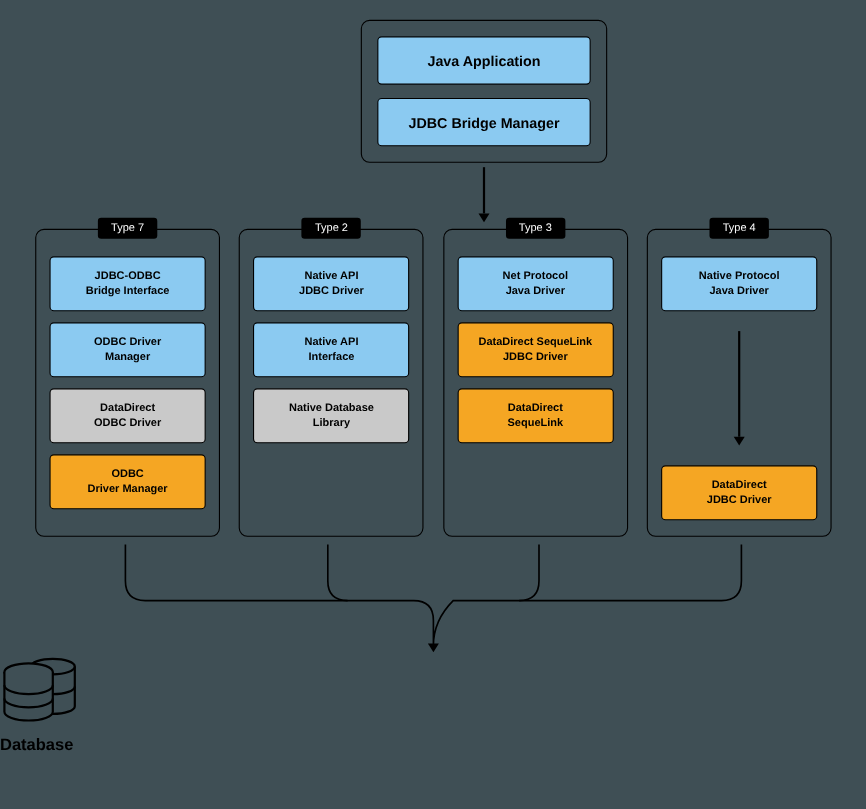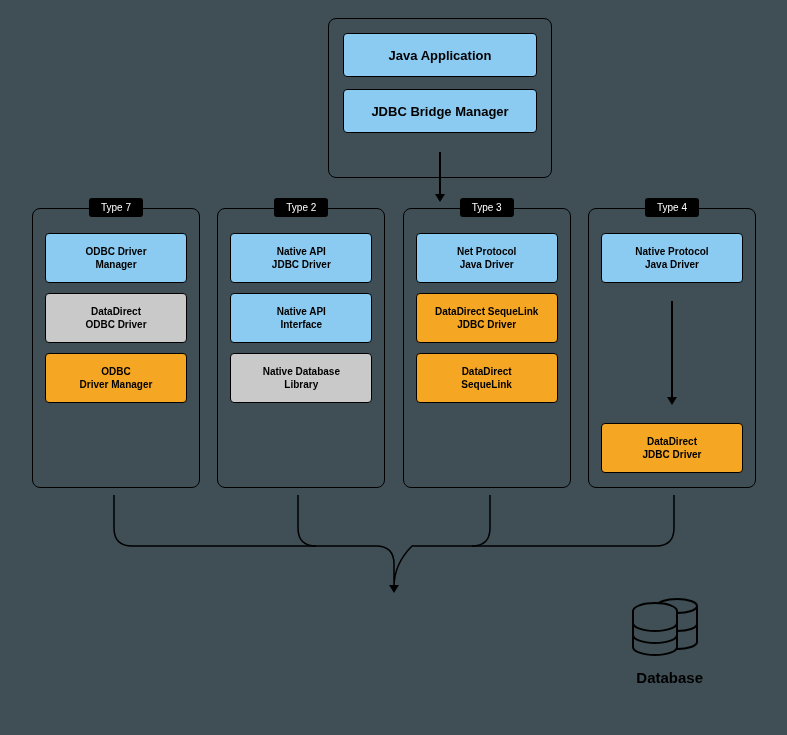--- a/index.html
+++ b/index.html
@@ -8,21 +8,21 @@
       font-family: Arial, sans-serif;
       width: 787px;
       height: 735px;
       position: relative;
     }
     .top-container {
       position: absolute;
       left: 328px;
       top: 18px;
       width: 224px;
-      height: 160px;
+      height: 130px;
       border: 1.5px solid #000;
       border-radius: 8px;
       padding: 14px;
       display: flex;
       flex-direction: column;
       gap: 12px;
     }
     .top-box {
       background: #8bcaf1;
       border: 1.5px solid #000;
@@ -130,21 +130,21 @@
       width: 728px;
       height: 60px;
     }
     .database-area {
       position: absolute;
       top: 595px;
       left: 0;
       width: 703px;
       display: flex;
       flex-direction: column;
-      align-items: flex-end;
+      align-items: flex-start;
       gap: 10px;
     }
     .db-label {
       font-size: 15px;
       font-weight: bold;
       color: #000;
     }
   </style>
 </head>
 <body>
@@ -155,20 +155,21 @@
 </div>
 
 <div class="arrow-top">
   <div class="arrow-line"></div>
   <div class="arrow-head"></div>
 </div>
 
 <div class="columns-row">
   <div class="column">
     <div class="type-label">Type 7</div>
+    <div class="box blue">JDBC-ODBC<br>Bridge Interface</div>
     <div class="box blue">ODBC Driver<br>Manager</div>
     <div class="box gray">DataDirect<br>ODBC Driver</div>
     <div class="box orange">ODBC<br>Driver Manager</div>
   </div>
 
   <div class="column">
     <div class="type-label">Type 2</div>
     <div class="box blue">Native API<br>JDBC Driver</div>
     <div class="box blue">Native API<br>Interface</div>
     <div class="box gray">Native Database<br>Library</div>

